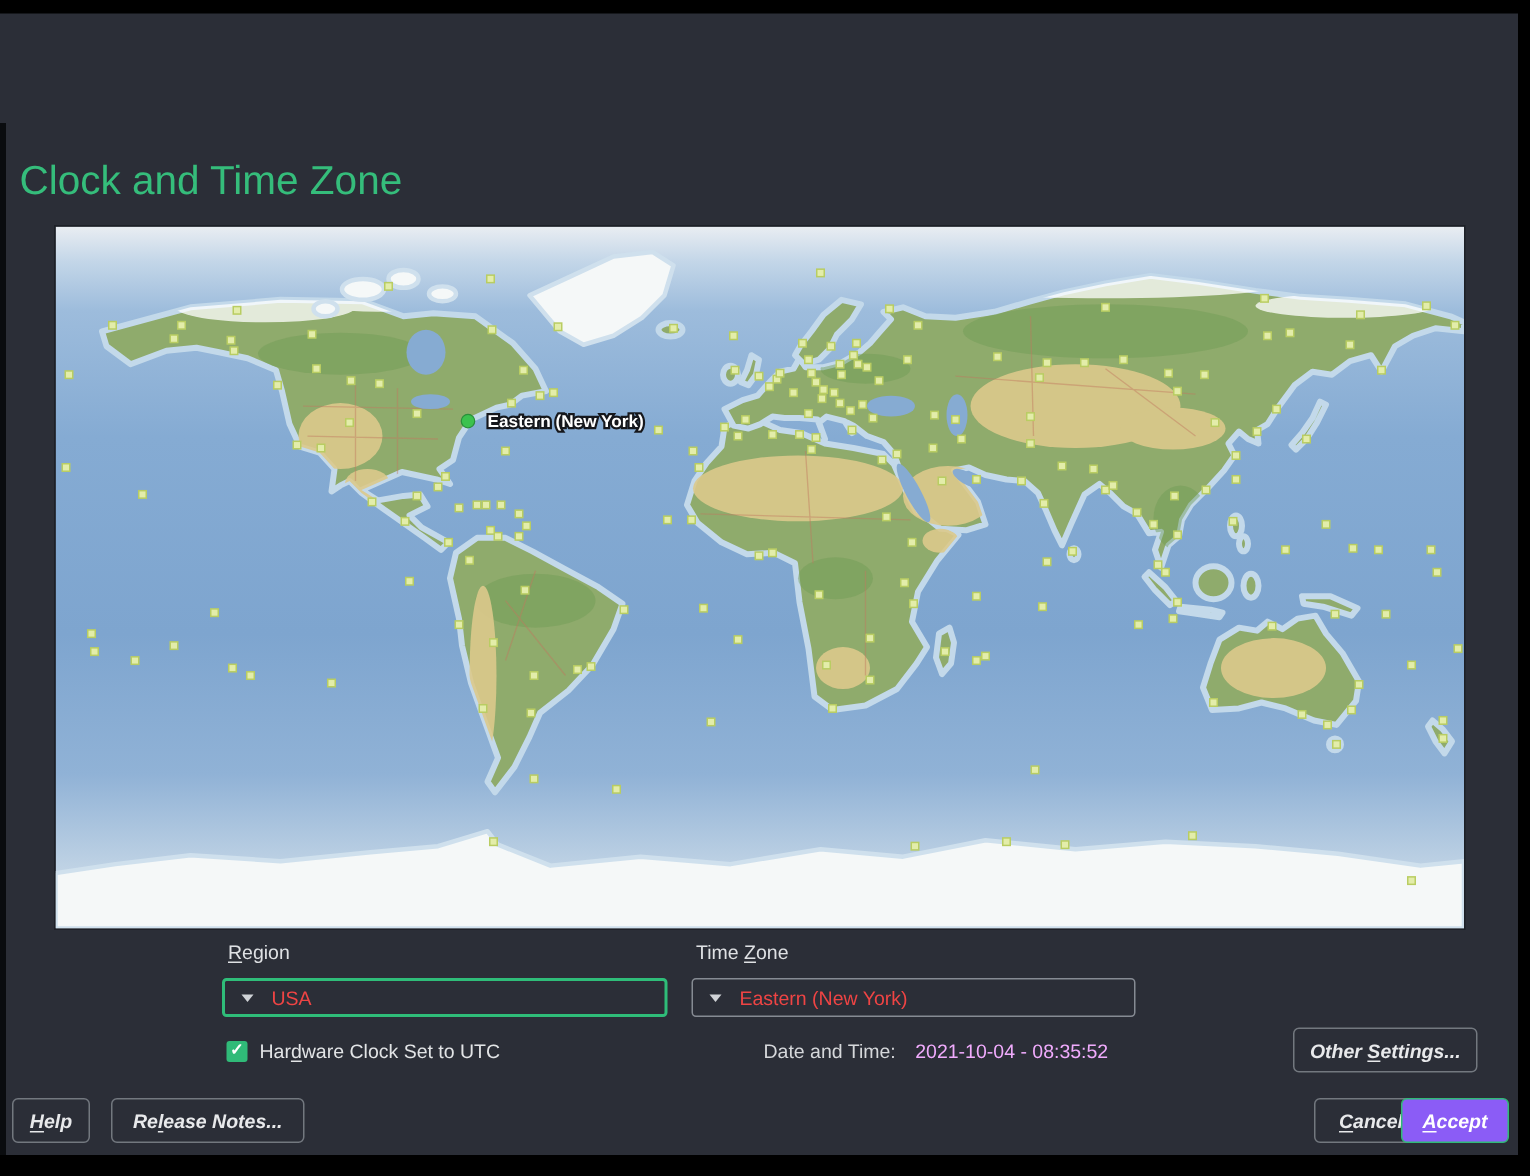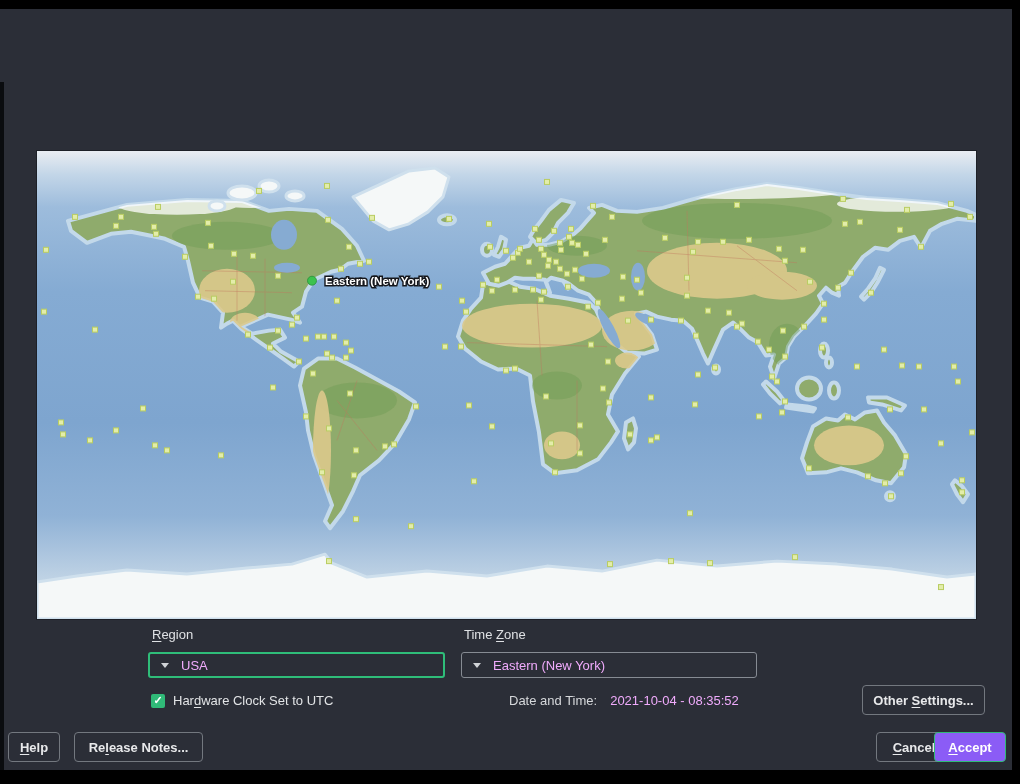--- a/index.html
+++ b/index.html
@@ -11,47 +11,48 @@
   .header{position:absolute;left:0;top:0;width:100%;height:71px;background:#20242c;border-bottom:2px solid #07090c;}
   .logo{position:absolute;left:16px;top:10px;display:flex;align-items:center;gap:12px;}
   .suse-text{color:#ffffff;font-size:37px;font-weight:500;letter-spacing:10px;line-height:1;}
   .left-edge{position:absolute;left:0;top:73px;width:4px;height:688px;background:#0a0c0f;}
   .page-title{position:absolute;left:13px;top:96px;font-size:27px;font-weight:500;color:#35bd7b;}
   .map-wrap{position:absolute;left:37px;top:142px;width:939px;height:468px;outline:1px solid #1d2027;}
   .field-label{position:absolute;font-size:13px;color:#dfe1e4;text-align:right;}
   .mn{text-decoration:underline;text-underline-offset:2px;}
   .combo{
     position:absolute;box-sizing:border-box;height:26px;border:1px solid #868b93;border-radius:3px;
-    display:flex;align-items:center;gap:12px;padding:0 11px;color:#f0abfc;font-size:13px;background:transparent;cursor:default;
+    display:flex;align-items:center;gap:12px;padding:0 11px;color:#ef4444;font-size:13px;background:transparent;cursor:default;
   }
   .combo.focused{border:2px solid #2fbd79;}
   .arrow-down{width:0;height:0;border-left:4px solid transparent;border-right:4px solid transparent;border-top:5px solid #d0d3d7;flex:0 0 auto;}
   .checkbox-row{position:absolute;left:151px;top:684px;display:flex;align-items:center;gap:8px;}
   .checkbox{width:14px;height:14px;background:#30ba78;border-radius:2px;color:#fff;font-size:11px;font-weight:bold;
     display:flex;align-items:center;justify-content:center;line-height:1;}
   .checkbox-label{font-size:13px;color:#e2e4e6;}
   .datetime-row{position:absolute;left:461px;top:684px;display:flex;align-items:center;gap:13px;margin-left:48px;}
   .datetime-label{font-size:13px;color:#d6d8db;}
   .datetime-value{font-size:13px;color:#f0abfc;}
   .btn{
     position:absolute;box-sizing:border-box;height:30px;background:transparent;border:1px solid #73787f;border-radius:4px;
     color:#e8e9eb;font-weight:bold;font-size:13px;display:flex;align-items:center;justify-content:center;
-    font-family:inherit;cursor:default;white-space:nowrap;
+    font-family:inherit;cursor:default;white-space:nowrap;font-style:italic;
   }
   .btn.primary{background:#8b5cf6;border-color:#30ba78;color:#fff;}
   .tz-label-text{font:bold 11.5px "Liberation Sans", sans-serif;fill:#ffffff;stroke:#15171c;stroke-width:3px;paint-order:stroke;}
 </style>
 </head>
 <body>
 
 <div class="window">
 
 
   <div class="left-edge"></div>
 
+  <div class="page-title">Clock and Time Zone</div>
 
   <div class="map-wrap">
     <svg width="939" height="468" viewBox="0 0 939 469" preserveAspectRatio="none">
       <defs>
         <linearGradient id="ocean" x1="0" y1="0" x2="0" y2="1">
           <stop offset="0" stop-color="#e9edf2"></stop>
           <stop offset="0.05" stop-color="#c3d6e8"></stop>
           <stop offset="0.12" stop-color="#9dbcdc"></stop>
           <stop offset="0.30" stop-color="#85abd3"></stop>
           <stop offset="0.58" stop-color="#7ea5cf"></stop>

